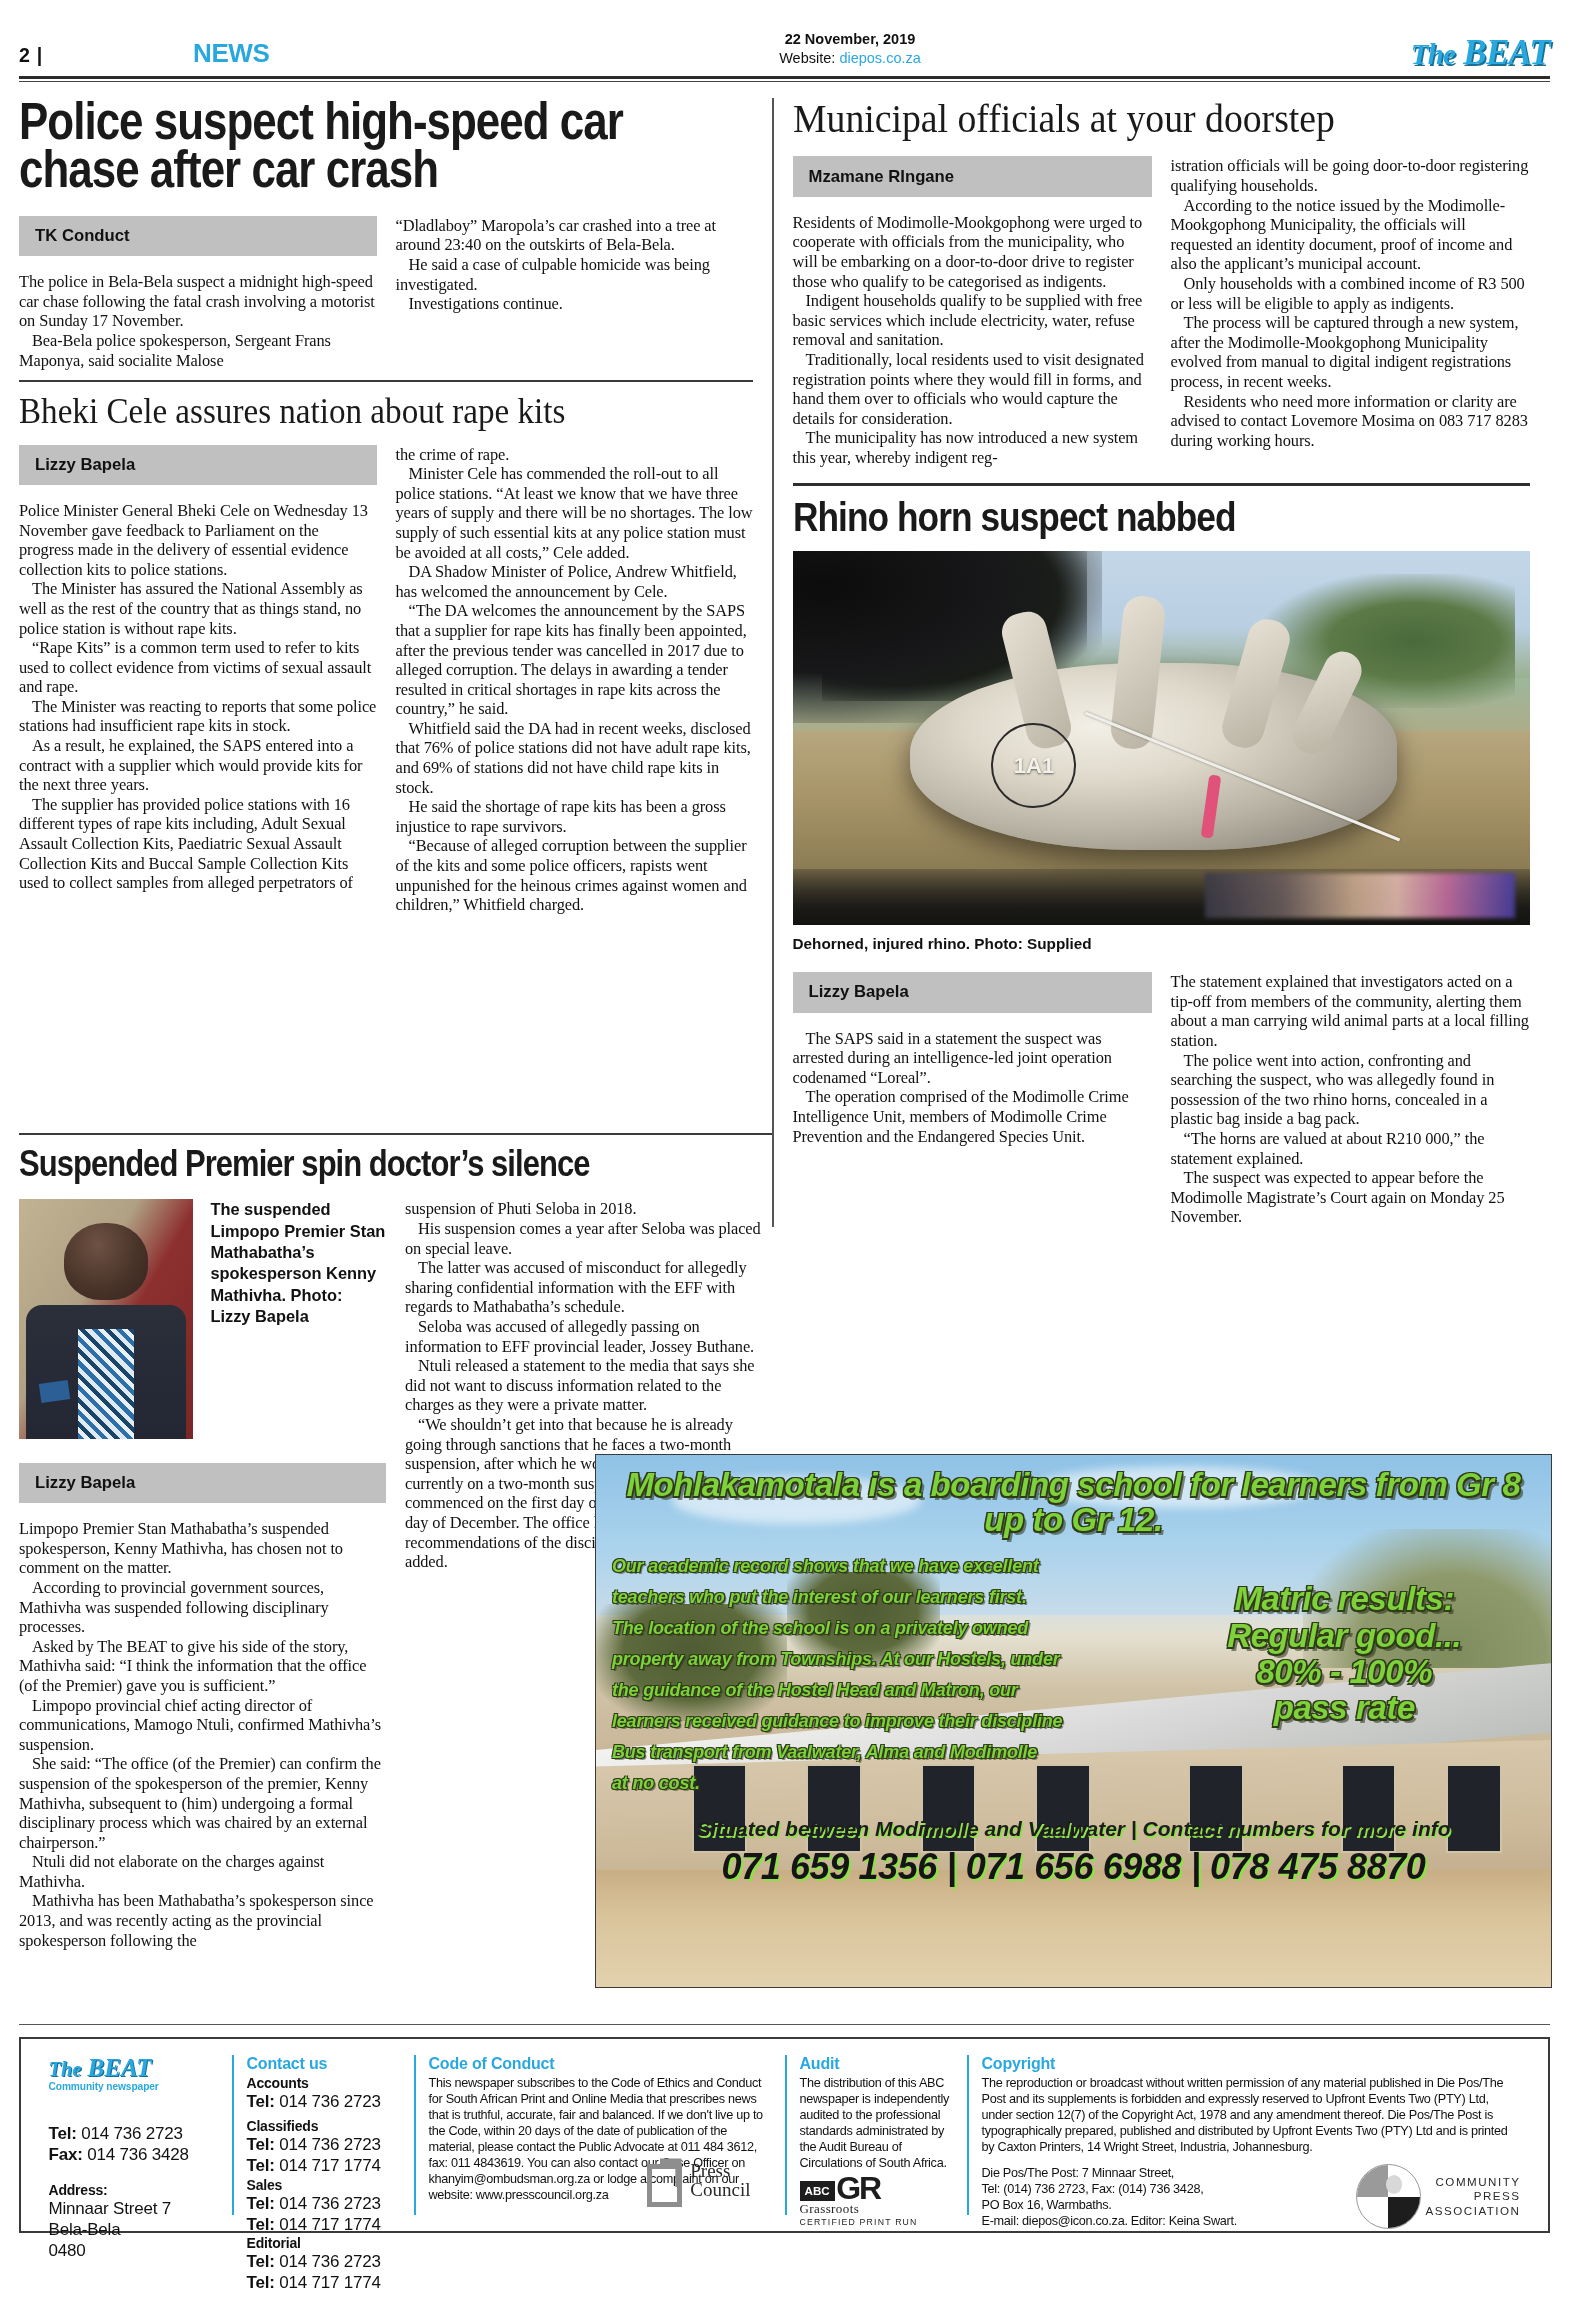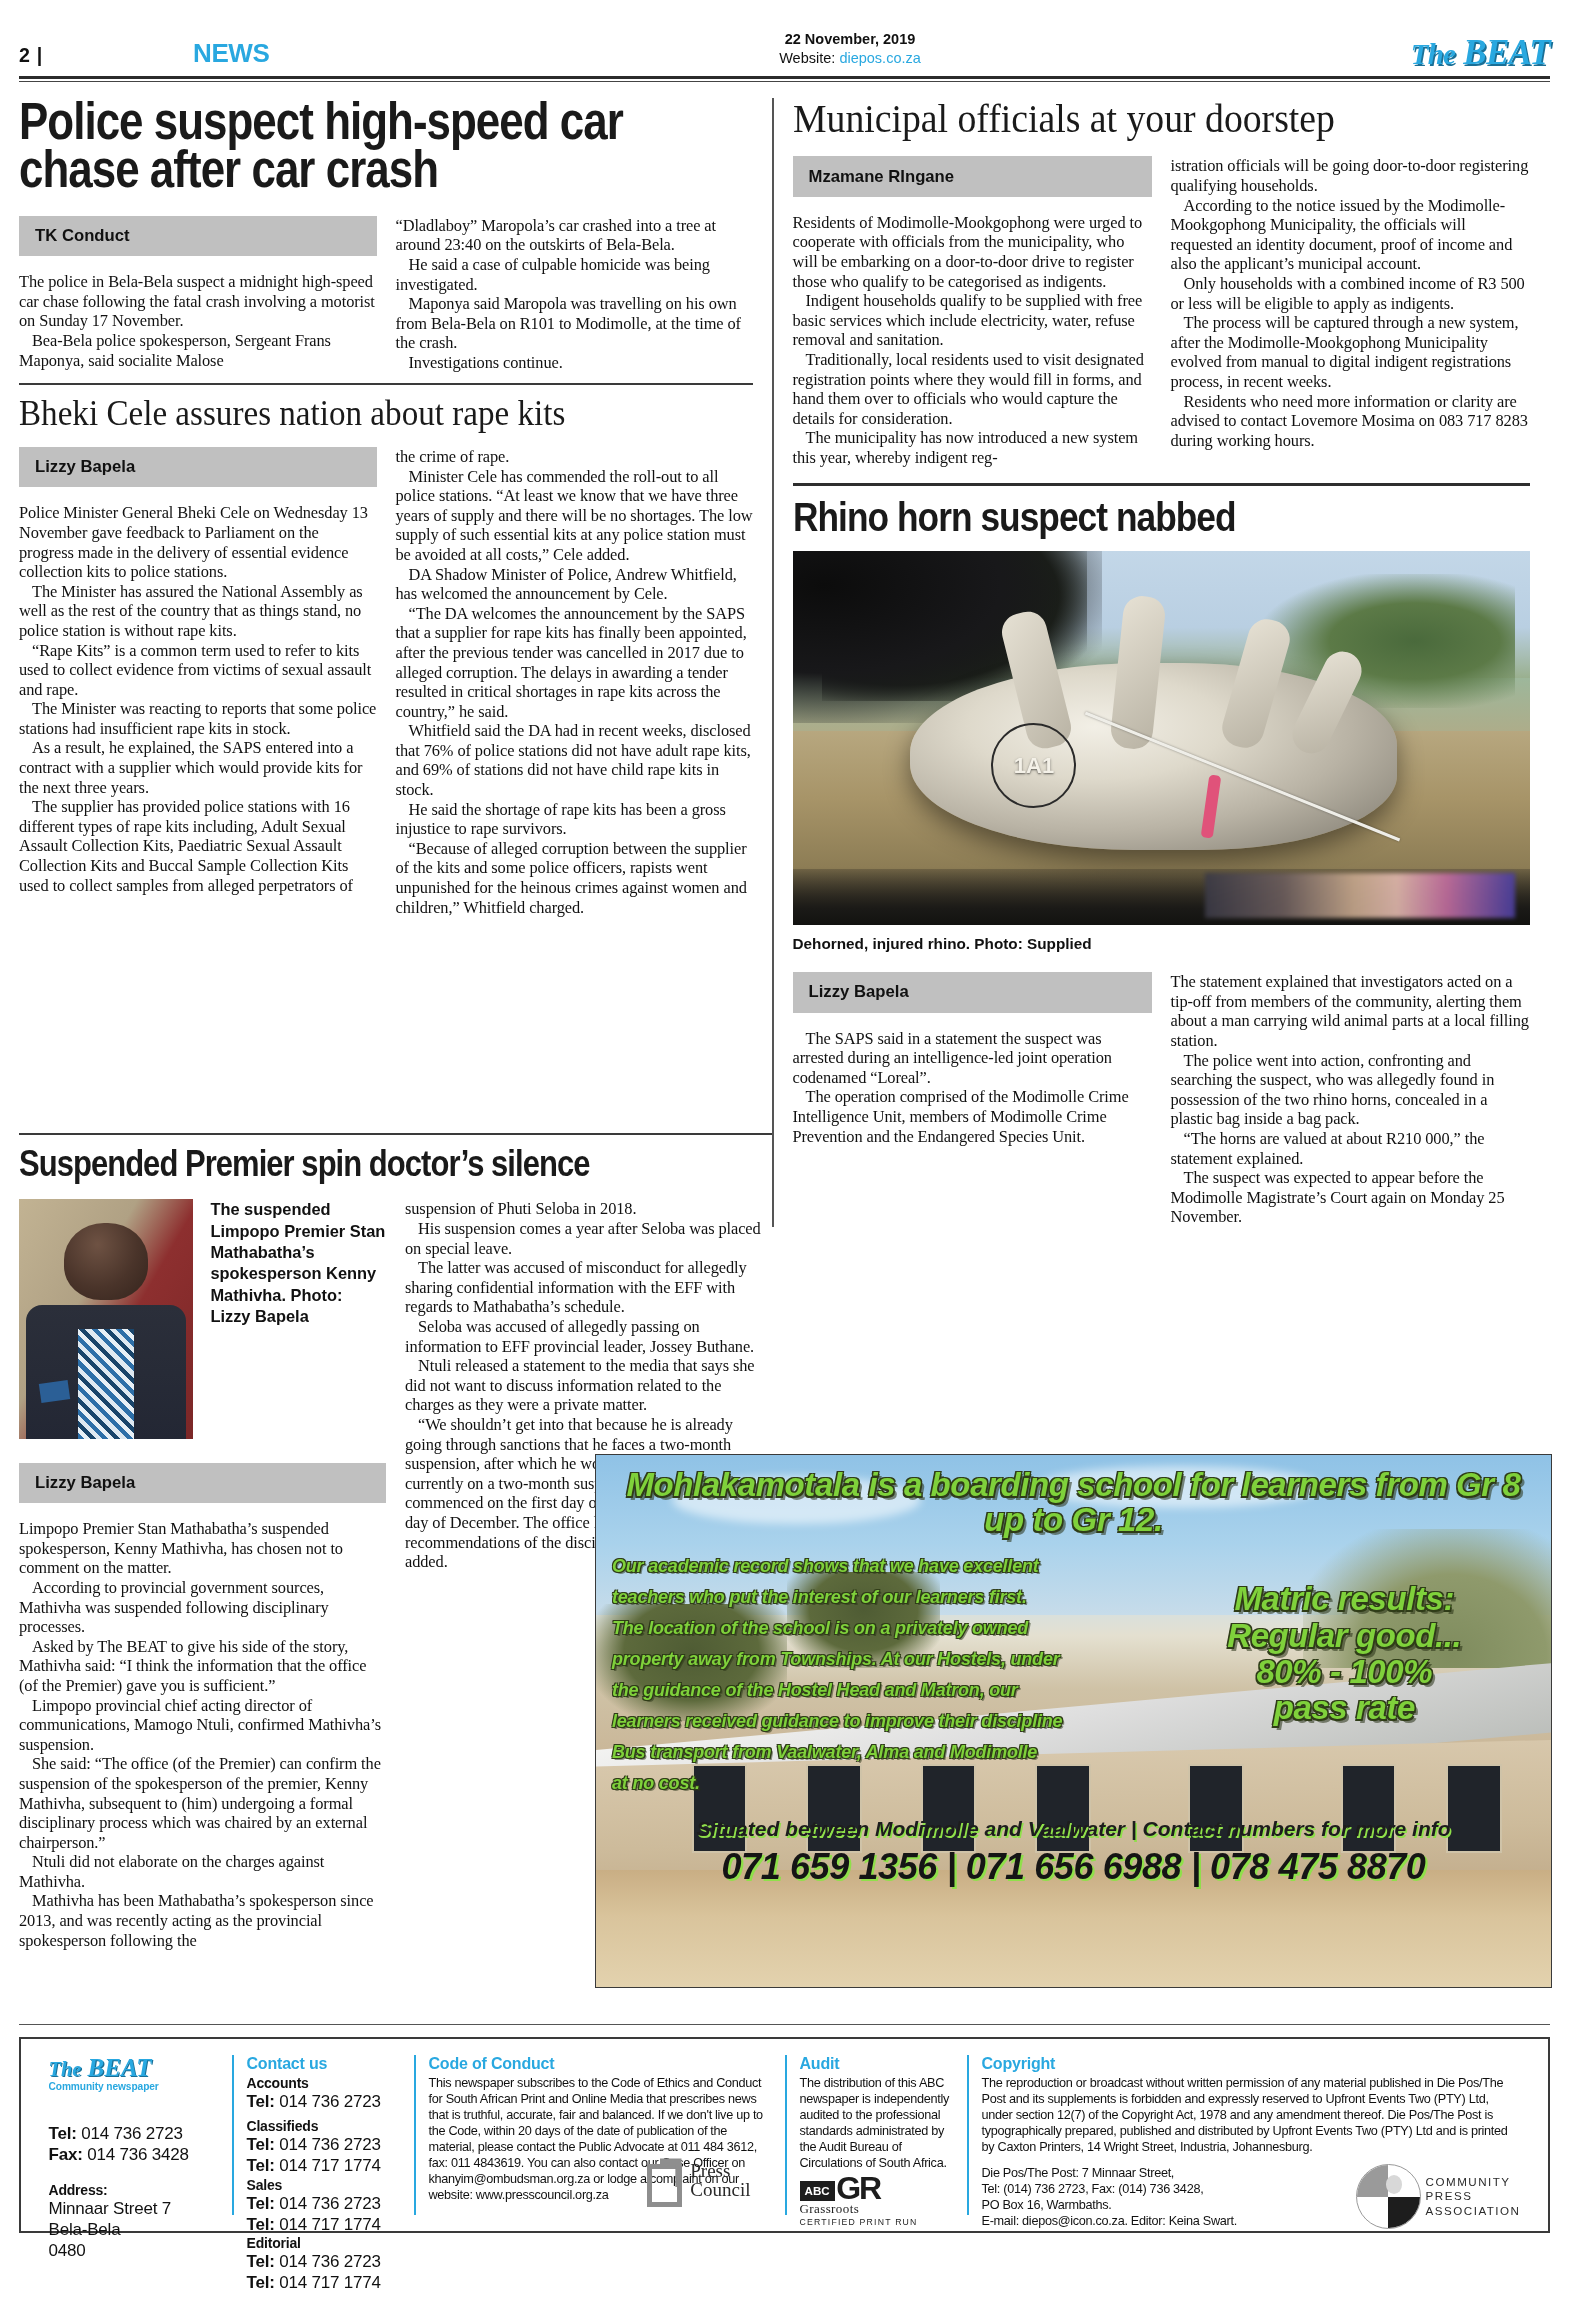--- a/index.html
+++ b/index.html
@@ -144,21 +144,21 @@
   .pc-mark .sq2{position:absolute;left:13px;top:0;width:22px;height:29px;background:#8e8e8e;
     clip-path:polygon(0 0,100% 0,100% 100%,72% 100%,72% 22%,0 22%);}
   .pc-text{font-family:"Liberation Serif",serif;font-size:19px;line-height:1.0;color:#2a2a2a;}
 
   .abc-logo{margin-top:4.4px;display:flex;align-items:flex-end;gap:1.5px;}
   .abc-box{background:#1d1d1d;color:#fff;font-family:"Liberation Sans",sans-serif;font-weight:bold;font-size:11.6px;padding:3.6px 5.1px;}
   .gr-mark{font-family:"Liberation Sans",sans-serif;font-weight:bold;font-size:32px;color:#1d1d1d;line-height:.78;letter-spacing:-2.2px;}
   .gr-text{font-family:"Liberation Serif",serif;font-size:13px;color:#1d1d1d;letter-spacing:0.4px;}
   .gr-sub{font-family:"Liberation Sans",sans-serif;font-size:8.7px;color:#1d1d1d;letter-spacing:1.2px;}
 
-  .cpa{display:flex;align-items:center;gap:5px;}
+  .cpa{display:flex;align-items:center;gap:5px;text-align:right;}
   .cpa-mark{width:63px;height:63px;border-radius:50%;border:1.5px solid #9a9a9a;position:relative;overflow:hidden;background:#fff;}
   .cpa-mark .q1{position:absolute;left:0;top:0;width:50%;height:50%;background:#9a9a9a;}
   .cpa-mark .q2{position:absolute;right:0;bottom:0;width:50%;height:50%;background:#1d1d1d;}
   .cpa-mark .c1{position:absolute;left:46%;top:16%;width:26%;height:30%;border-radius:50%;background:#d8d8d8;}
   .cpa-mark .c2{position:absolute;left:24%;bottom:14%;width:26%;height:30%;border-radius:50%;background:#fff;}
   .cpa-txt{font-family:"Liberation Sans",sans-serif;font-size:11.6px;line-height:1.26;letter-spacing:1.5px;color:#2a2a2a;}
 </style>
 </head>
 <body>
 
@@ -196,21 +196,20 @@
             <div class="byline">TK Conduct</div>
             <div class="body-col">
               <p class="first">The police in Bela-Bela suspect a midnight high-speed car chase following the fatal crash involving a motorist on Sunday 17 November.</p>
               <p>Bea-Bela police spokesperson, Sergeant Frans Maponya, said socialite Malose</p>
             </div>
           </div>
           <div>
             <div class="body-col">
               <p class="first">“Dladlaboy” Maropola’s car crashed into a tree at around 23:40 on the outskirts of Bela-Bela.</p>
               <p>He said a case of culpable homicide was being investigated.</p>
-              <p>Maponya said Maropola was travelling on his own from Bela-Bela on R101 to Modimolle, at the time of the crash.</p>
               <p>Investigations continue.</p>
             </div>
           </div>
         </div>
       </div>
 
       <div class="hr-med"></div>
 
       <div style="margin-top:10.2px;">
         <div class="headline-serif" style="font-size:36px;width:108%;">Bheki Cele assures nation about rape kits</div>

